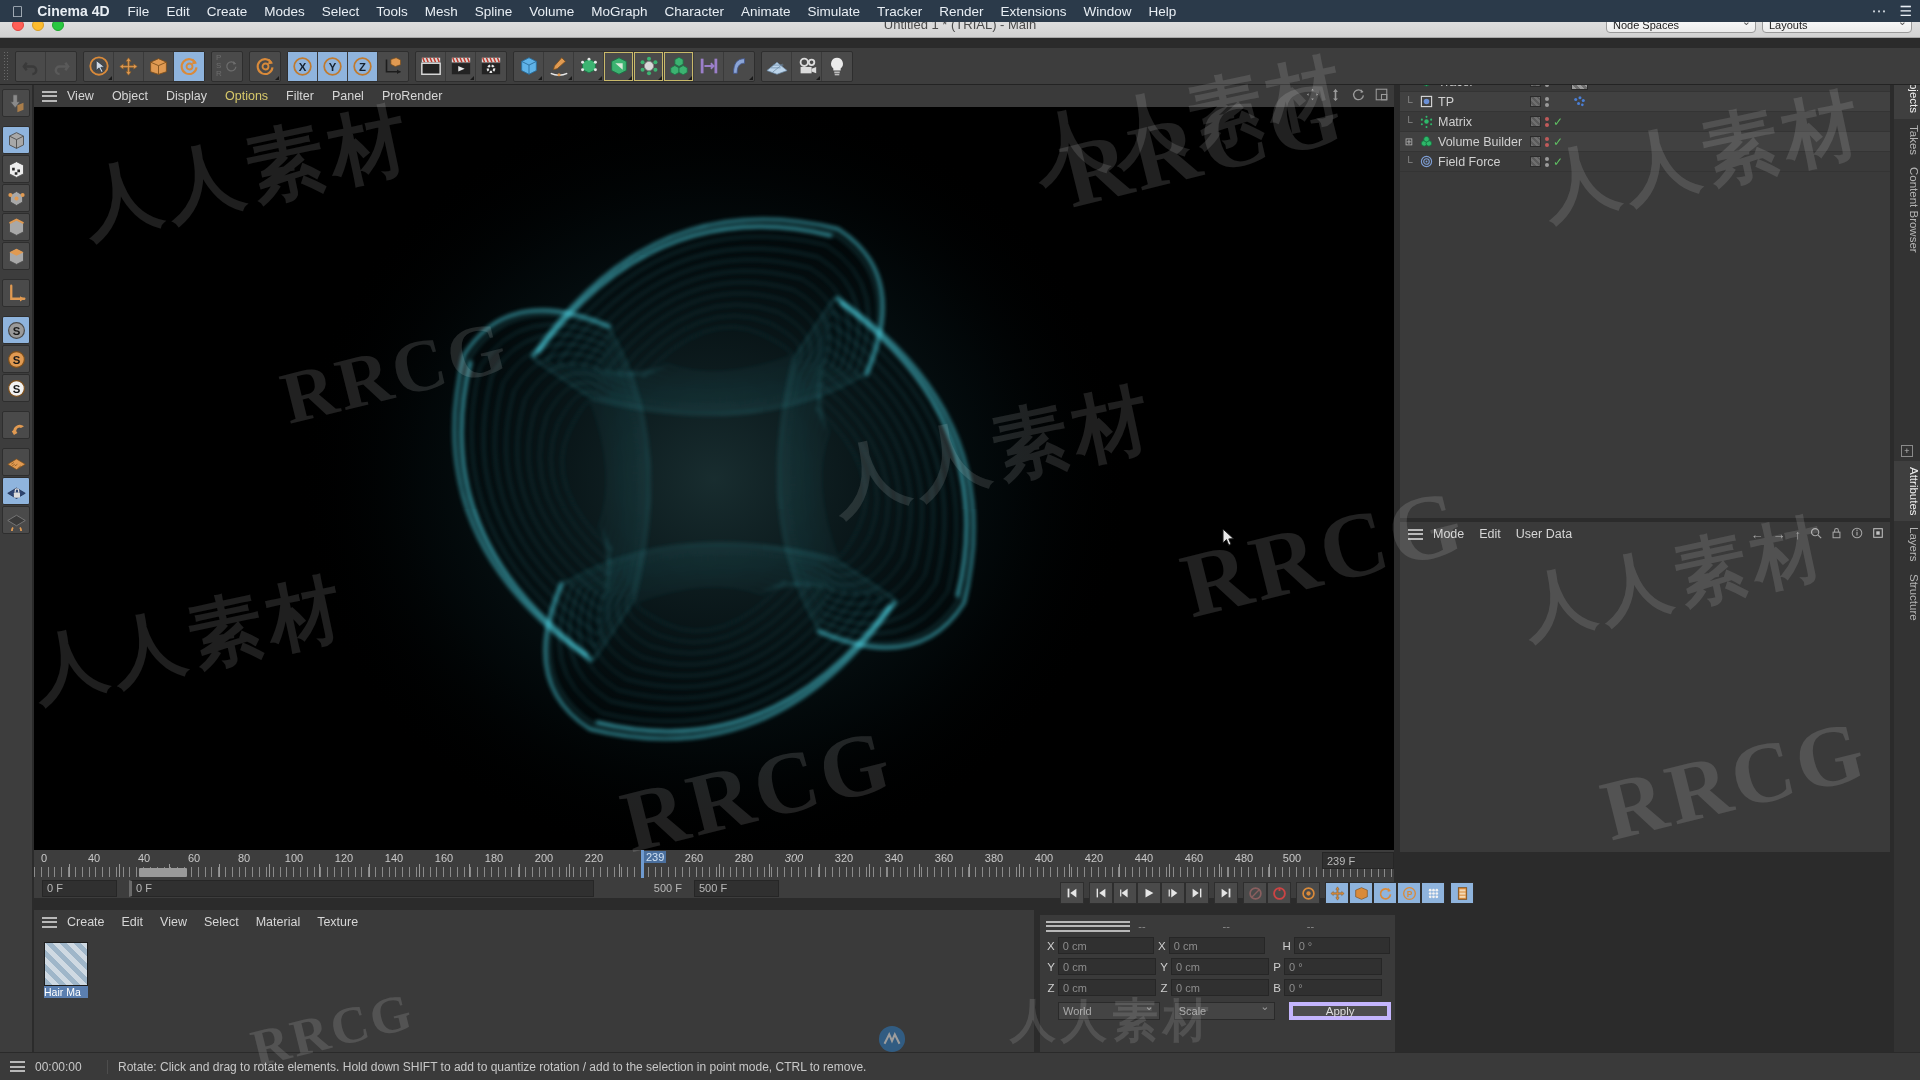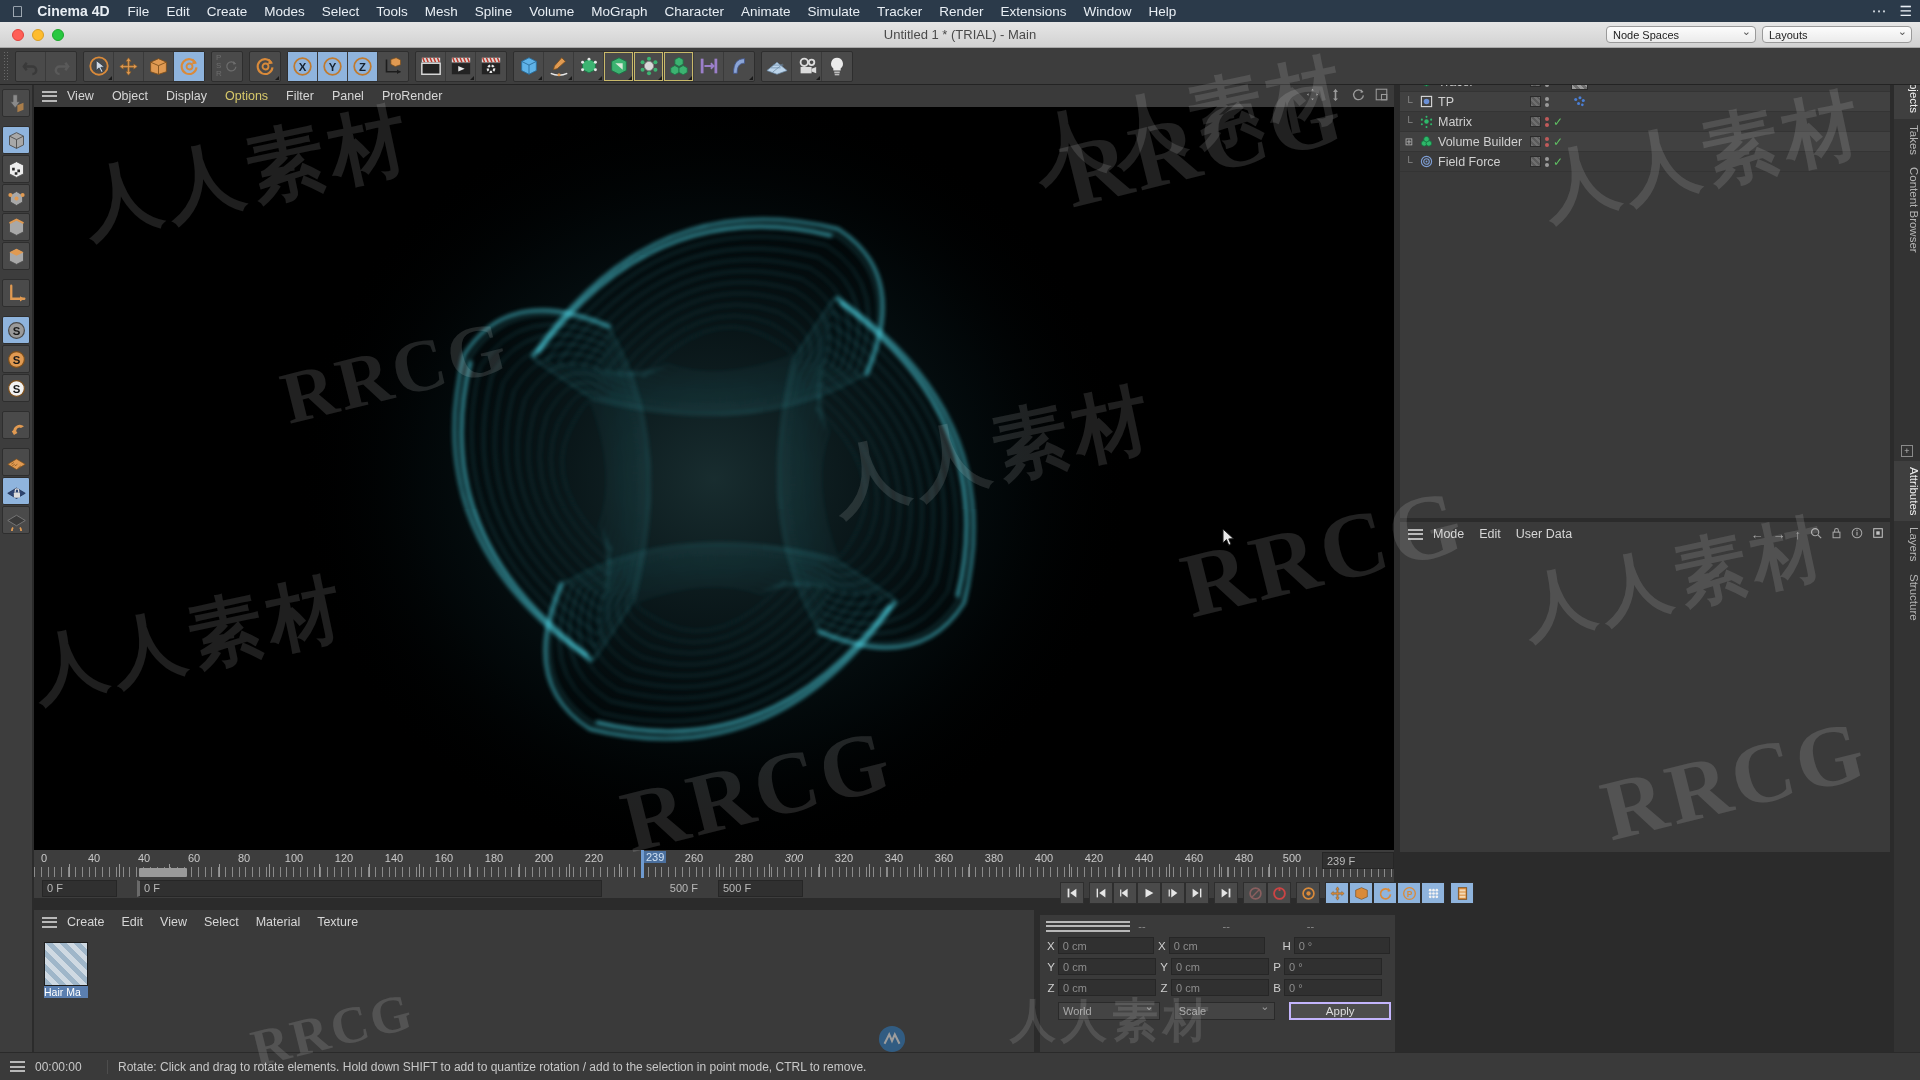--- a/index.html
+++ b/index.html
@@ -10,21 +10,21 @@
   
   #macbar{ position:absolute; left:0; top:0; width:1920px; height:22px;
     background:#2b3a4a; display:flex; align-items:center; padding-left:12px;
     color:#e8eef4; font-size:14px; z-index:50; }
   #macbar .apple{ font-size:15px; margin-right:14px; color:#e8eef4; }
   #macbar .app{ font-weight:bold; margin-right:18px; font-size:14px; }
   #macbar .mi{ margin-right:17px; font-size:13.5px; white-space:nowrap; }
   #macbar .right{ position:absolute; right:8px; display:flex; align-items:center; gap:12px; }
 
   
-  #titlebar{ position:absolute; left:0; top:22px; width:1920px; height:26px;
+  #titlebar{ position:absolute; left:0; top:12px; width:1920px; height:26px;
     background:linear-gradient(#e6e6e6,#d2d2d2); border-bottom:1px solid #a8a8a8;
     display:flex; align-items:center; z-index:40; }
   .lights{ display:flex; gap:8px; margin-left:12px; }
   .lights i{ width:12px;height:12px;border-radius:50%; display:block; }
   .lights .r{ background:#ff5f57;border:1px solid #e0443e;}
   .lights .y{ background:#febc2e;border:1px solid #d89d25;}
   .lights .g{ background:#28c840;border:1px solid #1da72c;}
   #wintitle{ position:absolute; left:0; right:0; text-align:center; font-size:13px; color:#4a4a4a;}
   .tb-right{ position:absolute; right:8px; display:flex; align-items:center; gap:6px;}
   .combo{ background:linear-gradient(#fcfcfc,#ebebeb); border:1px solid #9a9a9a;
@@ -69,21 +69,21 @@
   
   #timeline{ position:absolute; left:34px; top:850px; width:1360px; height:48px; background:#3d3d3d; z-index:20;}
   #tlruler{ position:relative; height:28px; }
   #tlruler .tk{ position:absolute; top:2px; font-size:11px; color:#c9c9c9; transform:translateX(-50%);}
   #tlruler .line{ position:absolute; top:17px; left:0; right:0; height:10px;
     background-image:repeating-linear-gradient(to right,#8a8a8a 0 1px, transparent 1px 6.82px);}
   #tlruler .maj{ position:absolute; top:14px; width:1px; height:13px; background:#9a9a9a;}
   #playhead{ position:absolute; top:0; width:3px; height:28px; background:#6f9bd1;}
   #phlabel{ position:absolute; top:1px; font-size:11px; color:#cfe0f2; background:#4a6f9e; padding:0 2px;}
   #scrollbar{ position:absolute; top:18px; height:9px; background:#9a9a9a; border-radius:1px;}
-  #tlfields{ position:absolute; top:28px; left:0; right:0; height:20px; display:flex; align-items:center; gap:8px;}
+  #tlfields{ position:absolute; top:28px; left:0; right:0; height:20px; display:flex; align-items:center; gap:0;}
   .numfield{ background:#303030; border:1px solid #262626; height:17px; font-size:11px; color:#b9b9b9;
     display:flex; align-items:center; padding:0 4px; position:relative;}
 
   
   #transport{ position:absolute; left:1060px; top:880px; width:338px; height:26px; display:flex;
     align-items:center; z-index:22;}
   .tp{ width:24px;height:22px; background:#4a4a4a; border:1px solid #2e2e2e;
     display:flex;align-items:center;justify-content:center; }
   .tp.sel{ background:#8fb4dd; }
   .tpgrp{ display:flex; margin-right:5px;}
@@ -135,21 +135,21 @@
   #coordhdr span{ width:112px; }
   .crow{ display:flex; align-items:center; height:21px; gap:0;}
   .clbl{ width:14px; font-size:11.5px; color:#cfcfcf; text-align:center;}
   .cfield{ width:98px; height:17px; background:#303030; border:1px solid #262626;
     font-size:11px; color:#8d8d8d; display:flex; align-items:center; padding:0 4px;
     position:relative; margin-right:1px;}
   .crow2{ display:flex; align-items:center; height:22px; margin-top:2px; gap:4px;}
   .csel{ width:104px; height:18px; background:#444; border:1px solid #2a2a2a; font-size:11px;
     color:#a8a8a8; display:flex; align-items:center; padding:0 4px; position:relative;}
   .csel:after{ content:"⌄"; position:absolute; right:5px; top:-3px; color:#9a9a9a; font-size:11px;}
-  .capply{ width:104px;height:18px; background:#4d4d4d; border:2px solid #c4b5fd;
+  .capply{ width:104px;height:18px; background:#4d4d4d; border:4px solid #c4b5fd;
     font-size:11.5px; color:#ddd; display:flex;align-items:center;justify-content:center;}
 
   
   #righttabs{ position:absolute; right:0; top:48px; width:26px; bottom:28px; background:#333; z-index:29;}
   .vtab{ writing-mode:vertical-rl; font-size:11.5px; color:#b4b4b4; padding:6px 0;
     text-align:center; width:26px; }
   .vtab.act{ color:#ededed; background:#3f3f3f;}
   .plusbox{ width:12px;height:12px;margin:4px auto; border:1px solid #8a8a8a; color:#bbb;
     font-size:9px; line-height:10px; text-align:center;}
 

